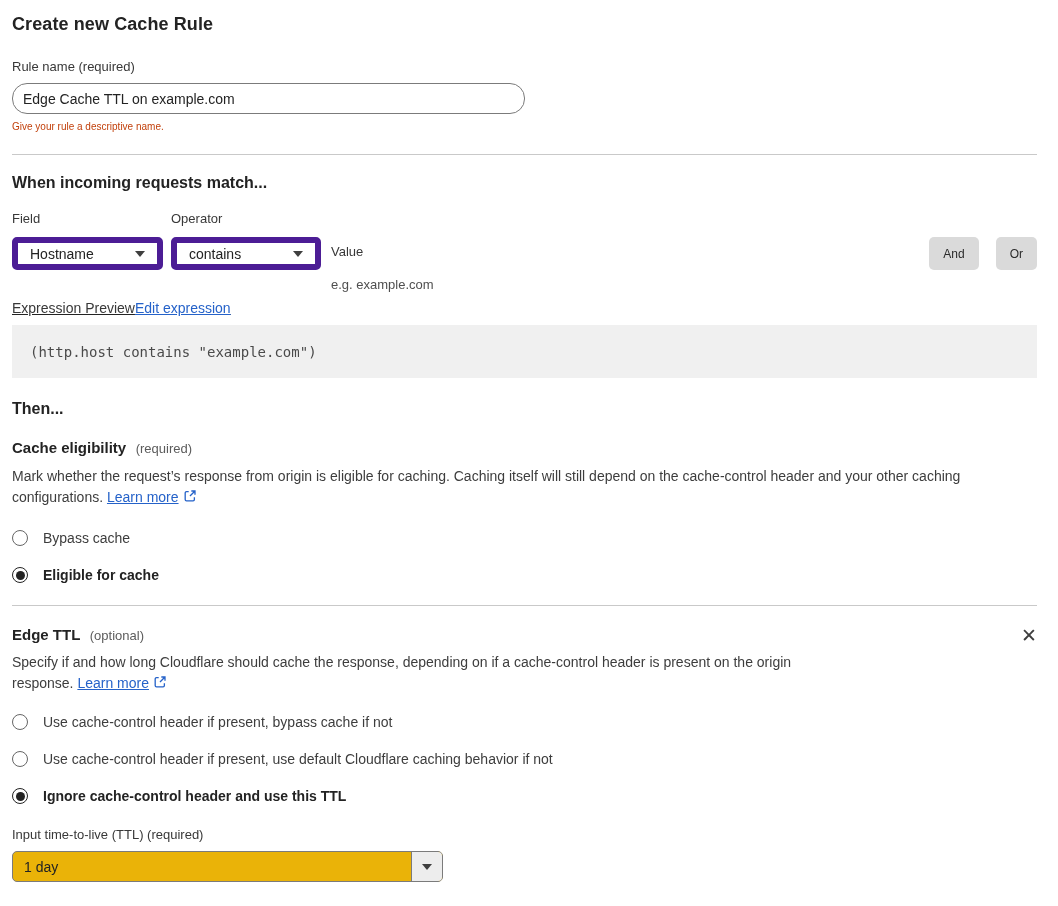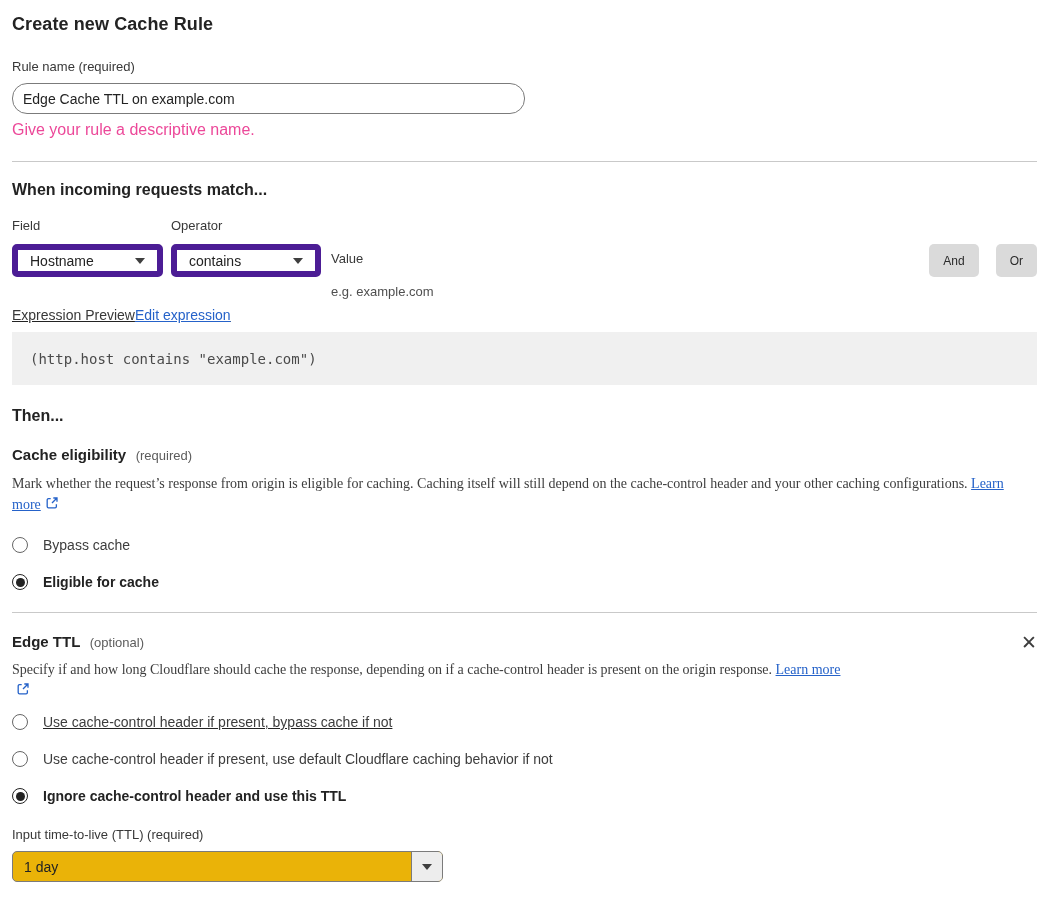--- a/index.html
+++ b/index.html
@@ -10,21 +10,21 @@
     color: #232323;
     overflow: hidden;
   }
   .page { padding: 14px 21px 0 12px; }
 
   h1 { font-size: 18px; font-weight: bold; color: #232323; letter-spacing: .1px; }
   h2 { font-size: 16px; font-weight: bold; color: #232323; }
   h3 { font-size: 15px; font-weight: bold; color: #232323; display: inline; }
 
   .field-label { display: block; font-size: 13px; color: #383838; }
-  .help-text { font-size: 16px; color: #ec4899; }
+  .help-text { font-size: 10px; color: #c2410c; }
   .badge-req { font-size: 13px; font-weight: normal; color: #5c5c5c; margin-left: 5px; }
 
   .text-input {
     display: block; width: 513px; height: 31px;
     border: 1px solid #7b7b7b; border-radius: 15px;
     padding: 0 10px; font-size: 14px; color: #232323;
     font-family: "Liberation Sans", sans-serif; background: #fff; outline: none;
   }
 
   .divider { border: none; border-top: 1px solid #c9c9c9; margin: 0; }
@@ -58,21 +58,21 @@
   
   .expr-row { display: flex; justify-content: flex-start; align-items: flex-end; margin-top: 8px; text-decoration: underline; }
   .expr-label { font-size: 14px; color: #383838; }
   a.link { color: #2562c9; font-size: 14px; text-decoration: underline; cursor: pointer; }
   .code-block {
     margin-top: 9px; background: #f0f0f0; height: 53px;
     display: flex; align-items: center; padding: 0 18px;
     font-family: "DejaVu Sans Mono", monospace; font-size: 14px; color: #4a4a4a;
   }
 
-  .desc { font-size: 14px; color: #3d3d3d; line-height: 21px; font-family: Liberation Serif, serif; }
+  .desc { font-size: 14px; color: #3d3d3d; line-height: 21px; }
   .ext-icon { display: inline-block; vertical-align: -1px; margin-left: 4px; }
 
   
   .radio-row { display: flex; align-items: center; margin-top: 21px; cursor: pointer; }
   .radio {
     width: 16px; height: 16px; border-radius: 50%;
     border: 1.5px solid #666; background: #fff; flex: 0 0 auto; position: relative;
   }
   .radio.checked { border-color: #232323; }
   .radio.checked::after {
@@ -182,21 +182,21 @@
     <button class="close-btn">✕</button>
   </div>
   <p class="desc" style="margin-top:7px; max-width:840px;">
     <span>Specify if and how long Cloudflare should cache the response, depending on if a cache-control header is present on the origin response.</span>
     <a class="link">Learn more</a><span class="ext-icon"><svg width="14" height="14" viewBox="0 0 16 16">
           <path d="M6.5 3H4a1.5 1.5 0 0 0-1.5 1.5V12A1.5 1.5 0 0 0 4 13.5h7.5A1.5 1.5 0 0 0 13 12V9.5" fill="none" stroke="#2562c9" stroke-width="1.5"></path>
           <path d="M9.5 2.3h4.2v4.2M13.4 2.6 8 8" fill="none" stroke="#2562c9" stroke-width="1.5"></path>
         </svg></span>
   </p>
 
-  <div class="radio-row" style="margin-top:12px;text-decoration:underline;">
+  <div class="radio-row" style="margin-top:19px;">
     <span class="radio"></span>
     <span class="radio-label">Use cache-control header if present, bypass cache if not</span>
   </div>
   <div class="radio-row">
     <span class="radio"></span>
     <span class="radio-label">Use cache-control header if present, use default Cloudflare caching behavior if not</span>
   </div>
   <div class="radio-row selected">
     <span class="radio checked"></span>
     <span class="radio-label">Ignore cache-control header and use this TTL</span>

